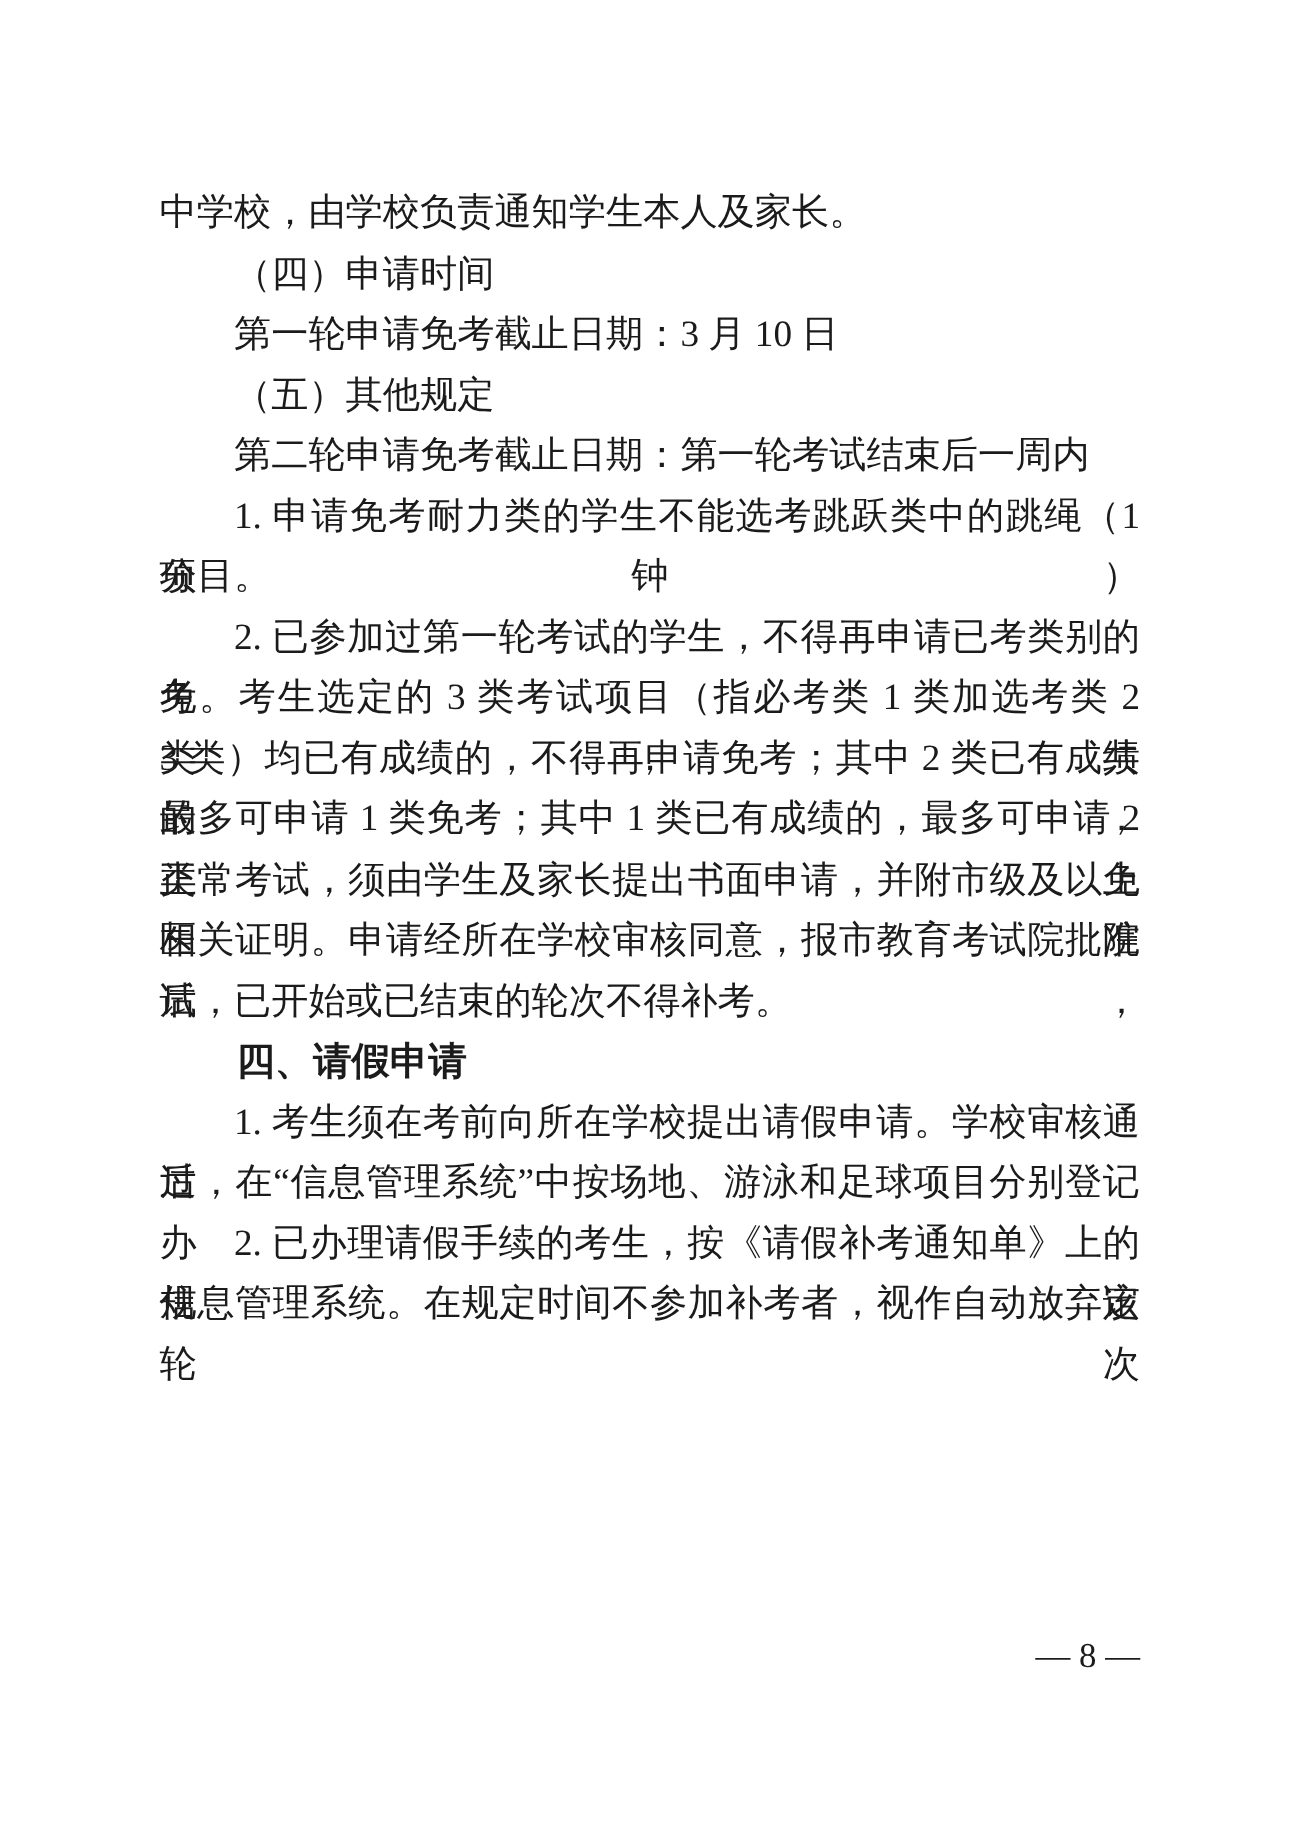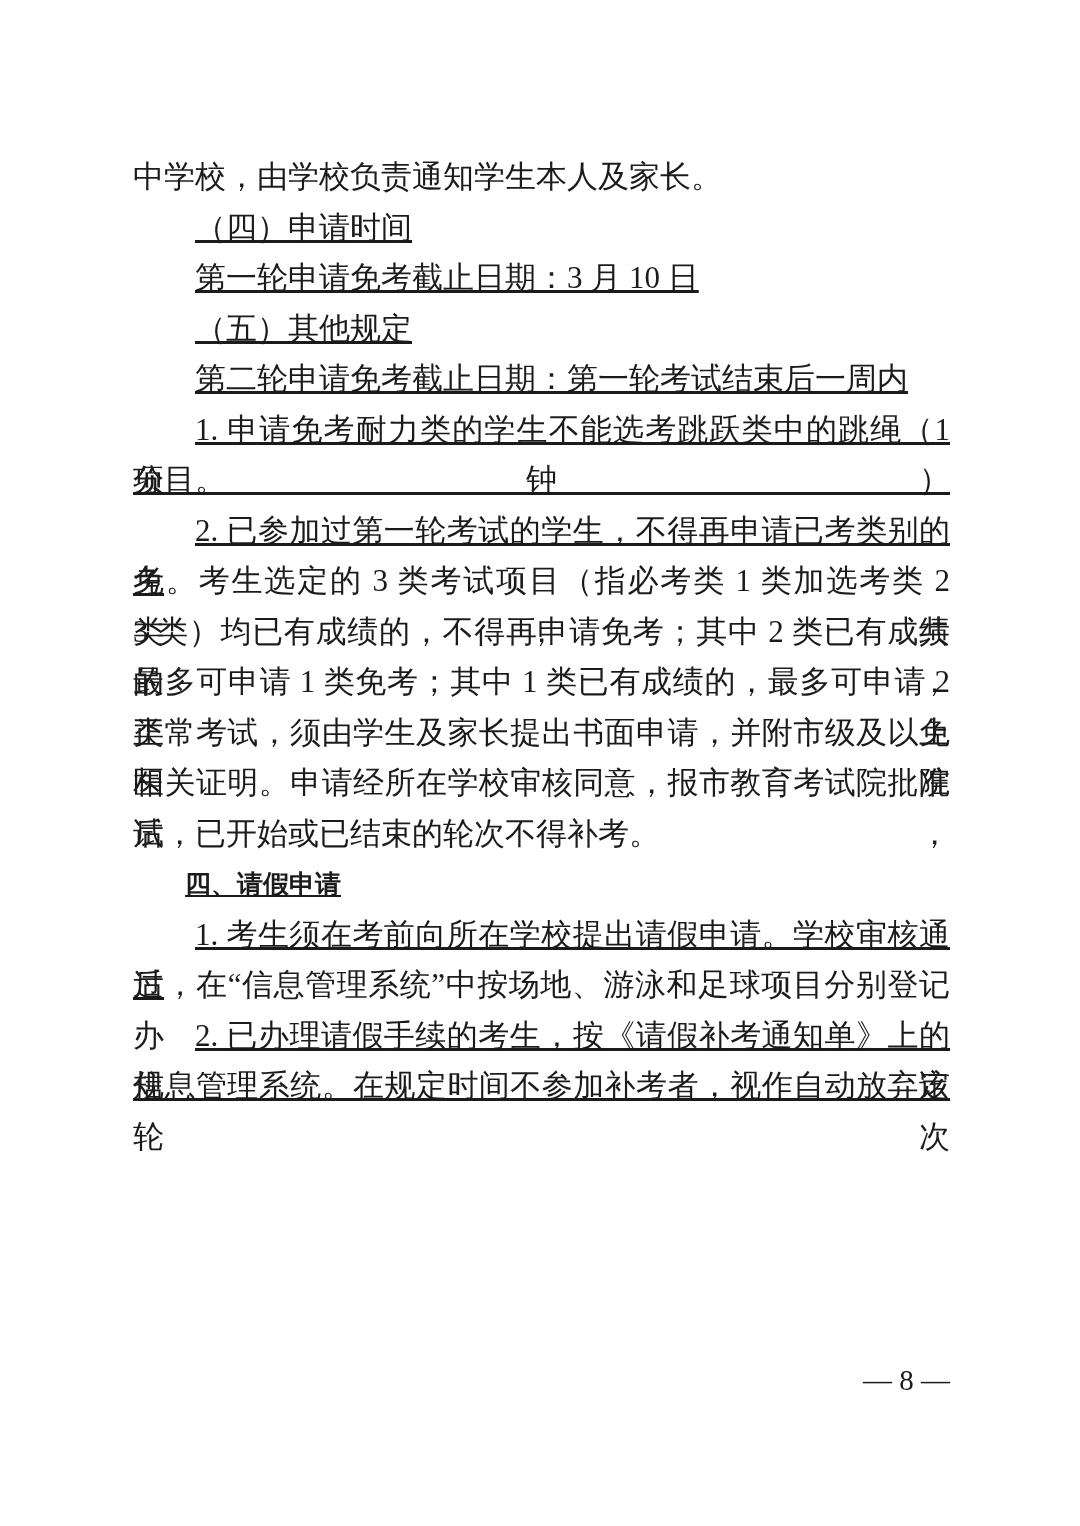--- a/index.html
+++ b/index.html
@@ -24,34 +24,33 @@
   }
   .line {
     font-size: 31px;
     line-height: 50.5px;
     height: 50.5px;
     text-align: left;
     white-space: normal;
   }
   .line.indent {
     text-indent: 2em;
-    text-decoration: underline;
   }
   .line.fill {
     text-align: justify;
     text-align-last: justify;
     text-justify: inter-character;
   }
   .line.heading,
   .seg.bold {
     font-family: "Liberation Sans", "DejaVu Sans", sans-serif;
     font-weight: 700;
   }
   .line.heading {
-    font-size: 26px;
+    font-size: 32px;
   }
   .page-footer {
     position: absolute;
     left: 133px;
     top: 1360px;
     width: 817px;
     text-align: right;
     font-size: 29px;
     line-height: 40px;
     font-family: "Liberation Serif", "DejaVu Serif", serif;

